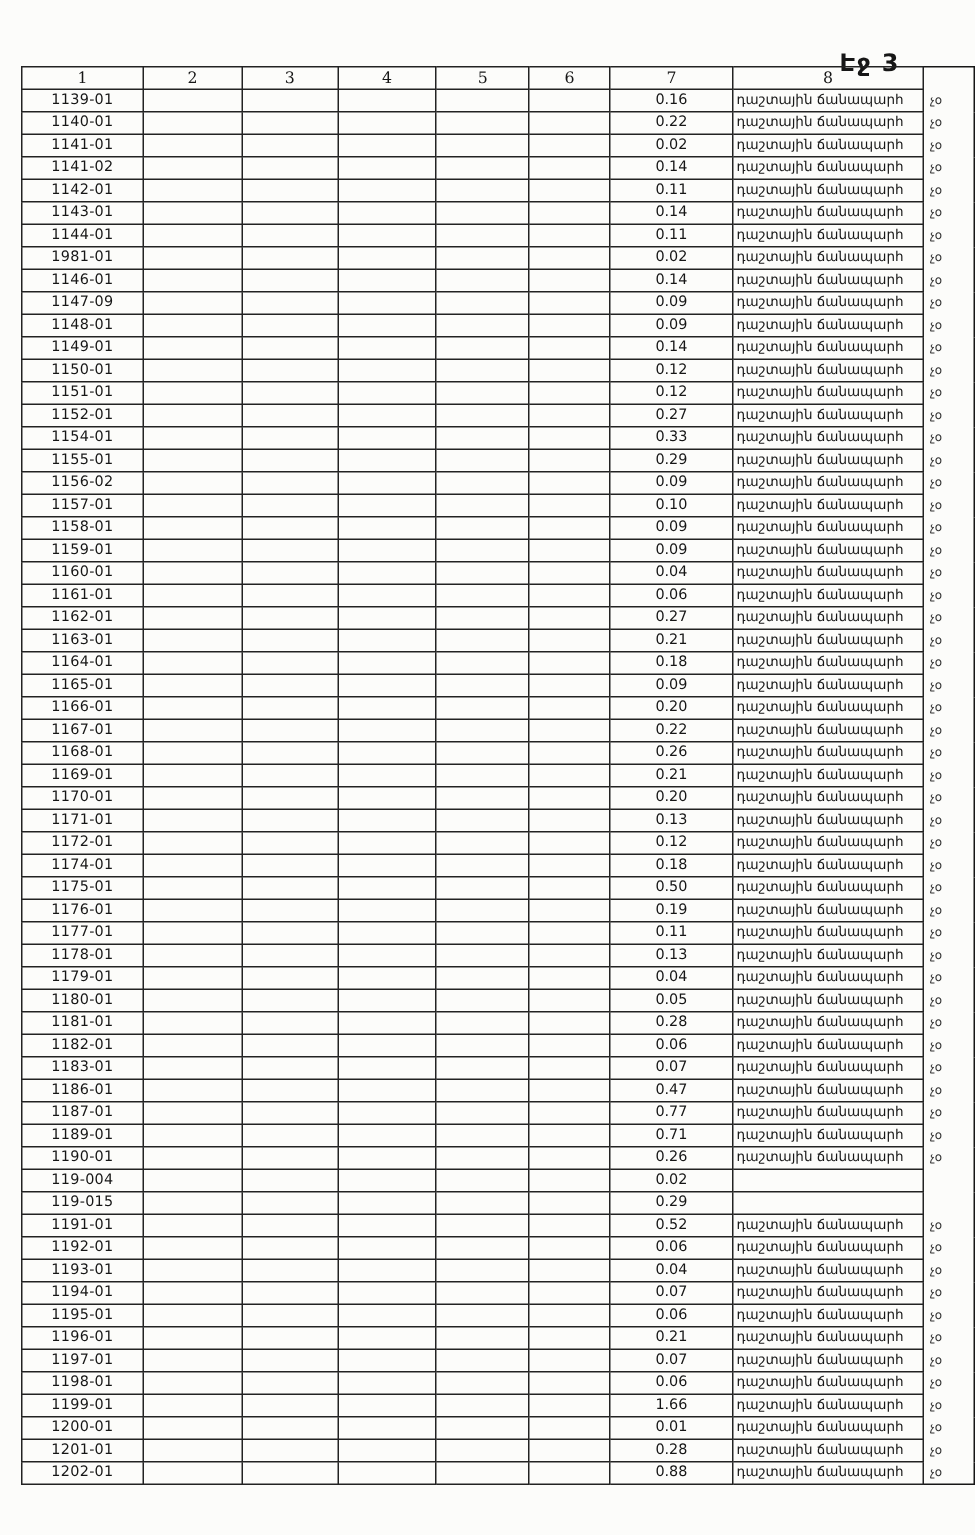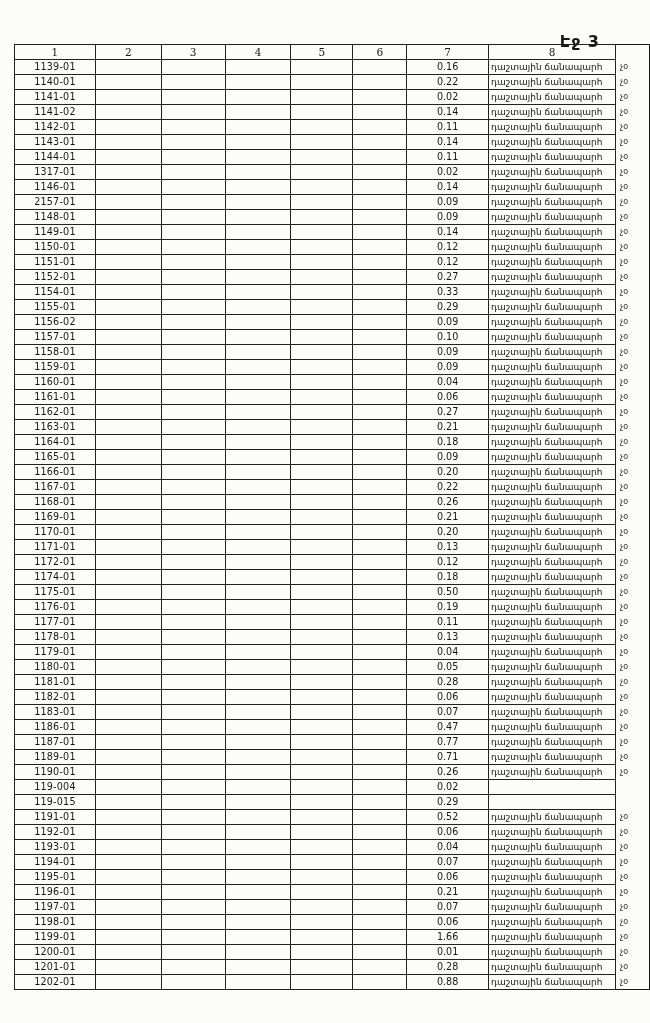--- a/index.html
+++ b/index.html
@@ -153,21 +153,21 @@
         <td></td>
         <td></td>
         <td></td>
         <td></td>
         <td></td>
         <td class="val">0.11</td>
         <td class="desc">դաշտային ճանապարհ</td>
         <td class="mark">չօ</td>
       </tr>
       <tr>
-        <td class="id">1317-01</td>
+        <td class="id">1981-01</td>
         <td></td>
         <td></td>
         <td></td>
         <td></td>
         <td></td>
         <td class="val">0.02</td>
         <td class="desc">դաշտային ճանապարհ</td>
         <td class="mark">չօ</td>
       </tr>
       <tr>
@@ -175,21 +175,21 @@
         <td></td>
         <td></td>
         <td></td>
         <td></td>
         <td></td>
         <td class="val">0.14</td>
         <td class="desc">դաշտային ճանապարհ</td>
         <td class="mark">չօ</td>
       </tr>
       <tr>
-        <td class="id">2157-01</td>
+        <td class="id">1147-09</td>
         <td></td>
         <td></td>
         <td></td>
         <td></td>
         <td></td>
         <td class="val">0.09</td>
         <td class="desc">դաշտային ճանապարհ</td>
         <td class="mark">չօ</td>
       </tr>
       <tr>

